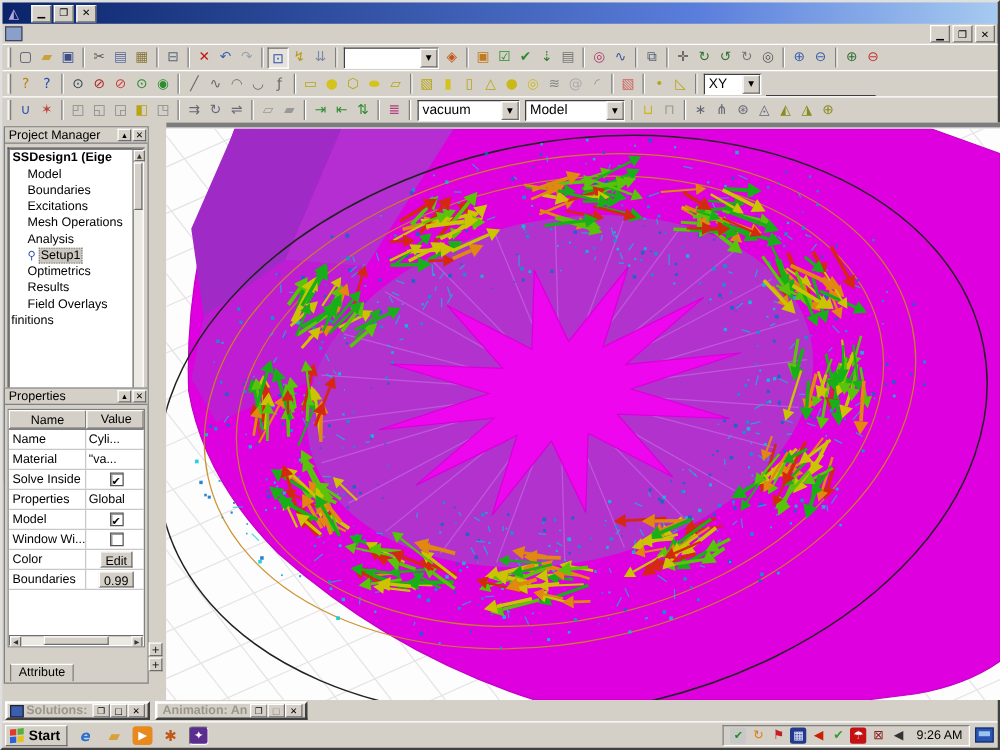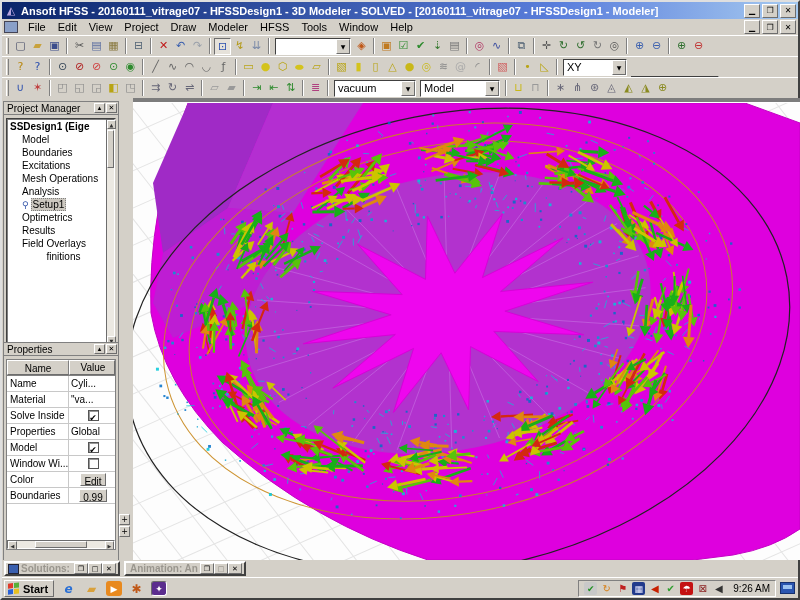--- a/index.html
+++ b/index.html
@@ -44,21 +44,21 @@
 
   
   .leftcol{position:absolute;left:0;top:96px;width:129px;height:462px;background:#d4d0c8;}
   .panel{position:absolute;left:1px;width:116px;background:#d4d0c8;border:1px solid #808080;}
   .phead{height:13px;display:flex;align-items:center;background:#d4d0c8;border-bottom:1px solid #808080;padding:0 1px 0 3px;}
   .phead .ptitle{flex:1;font-size:10px;}
   .phbtn{width:11px;height:10px;display:grid;place-items:center;font-size:7px;margin-left:1px;}
   .treebox{position:absolute;left:2px;top:16px;right:2px;bottom:28px;}
   .titem{height:13px;line-height:13px;white-space:nowrap;overflow:hidden;padding-left:14px;font-size:10px;}
   .titem.root{font-weight:bold;padding-left:2px;}
-  .titem.outdent{padding-left:14px;text-align:center;}
+  .titem.outdent{padding-left:1px;}
   .titem .nodeicon{font-size:9px;color:#3355aa;margin-right:2px;}
   .titem .sel{background:#ccc8c0;border:1px dotted #808080;padding:0 1px;}
   .vscroll{position:absolute;top:0;right:0;width:9px;bottom:0;background:#ece9e2;}
   .hscroll{position:absolute;left:0;bottom:0;height:9px;background:#ece9e2;display:flex;justify-content:space-between;}
   .sbtn{width:9px;height:9px;display:grid;place-items:center;font-size:5px;color:#333;}
   .sthumb{background:#d4d0c8;border:1px solid;border-color:#fff #6d6d6d #6d6d6d #fff;}
   .ptab{position:absolute;bottom:1px;left:4px;height:14px;padding:0 6px;background:#d4d0c8;
     border:1px solid #808080;border-top:1px solid #fff;border-bottom:none;display:flex;align-items:center;font-size:10px;}
 
   
@@ -107,31 +107,29 @@
   .deskicon{position:absolute;right:3px;top:4px;width:15px;height:12px;background:#2a55b0;border:1px solid #16306e;}
   .deskicon i{position:absolute;left:2px;top:2px;right:2px;bottom:4px;background:#9cc2f0;display:block;}
 </style>
 </head>
 <body>
 
 <div class="app">
 
   <div class="titlebar">
     <span class="appicon glyph">◭</span>
-    <span class="ttext">Ansoft HFSS  - 20160111_vitrage07 - HFSSDesign1 - 3D Modeler - SOLVED - [20160111_vitrage07 - HFSSDesign1 - Modeler]</span>
     <span class="winbtns">
       <span class="winbtn raised glyph">▁</span>
       <span class="winbtn raised glyph">❐</span>
       <span class="winbtn raised glyph">✕</span>
     </span>
   </div>
 
   <div class="menubar">
     <span class="mdiicon"></span>
-    <span><span class="menu-item">File</span><span class="menu-item">Edit</span><span class="menu-item">View</span><span class="menu-item">Project</span><span class="menu-item">Draw</span><span class="menu-item">Modeler</span><span class="menu-item">HFSS</span><span class="menu-item">Tools</span><span class="menu-item">Window</span><span class="menu-item">Help</span></span>
     <span class="winbtns">
       <span class="winbtn raised glyph">▁</span>
       <span class="winbtn raised glyph">❐</span>
       <span class="winbtn raised glyph">✕</span>
     </span>
   </div>
 
   <div class="tbrow" id="tbrow1">
       <span class="tbgrip"></span>
       <span class="tbi" title="new-icon" style="color: rgb(68, 74, 102);">▢</span>
@@ -212,21 +210,21 @@
       <span class="tbi" title="draw-torus-icon" style="color: rgb(201, 184, 24);">◎</span>
       <span class="tbi" title="draw-helix-icon" style="color: rgb(136, 136, 136);">≋</span>
       <span class="tbi" title="draw-spiral-icon" style="color: rgb(170, 170, 170);">@</span>
       <span class="tbi" title="draw-bondwire-icon" style="color: rgb(136, 136, 136);">◜</span>
       <span class="tbsep"></span>
       <span class="tbi" title="create-region-icon" style="color: rgb(208, 96, 96);">▧</span>
       <span class="tbsep"></span>
       <span class="tbi" title="draw-point-icon" style="color: rgb(184, 164, 20);">•</span>
       <span class="tbi" title="draw-plane-icon" style="color: rgb(184, 164, 20);">◺</span>
       <span class="tbsep"></span>
-      <span class="tbcombo" style="width: 64px;">
+      <span class="tbcombo" style="width: 46px;">
         <span>XY</span>
         <span class="arrow glyph">▼</span>
       </span>
       <span class="tbcombo" style="width: 88px; margin-top: 35px;">
         <span>3D</span>
         <span class="arrow glyph">▼</span>
       </span>
     </div>
   <div class="tbrow" id="tbrow3">
       <span class="tbgrip"></span>
@@ -302,21 +300,21 @@
         </div>
         <div class="hscroll sunken" style="right:9px;">
           <span class="sbtn raised glyph">◀</span>
           <span class="sthumb" style="width:40px;"></span>
           <span class="sbtn raised glyph">▶</span>
         </div>
       </div>
       <span class="ptab">Project</span>
     </div>
 
-    <div class="panel" style="top:244px;height:237px;">
+    <div class="panel" style="top:212px;height:237px;">
       <div class="phead">
         <span class="ptitle">Properties</span>
         <span class="phbtn raised glyph">▴</span>
         <span class="phbtn raised glyph">✕</span>
       </div>
       <div class="propbox">
         <div id="prop-rows">
             <div class="prow header">
               <div class="pc-name raised">Name</div>
               <div class="pc-val raised">Value</div>

